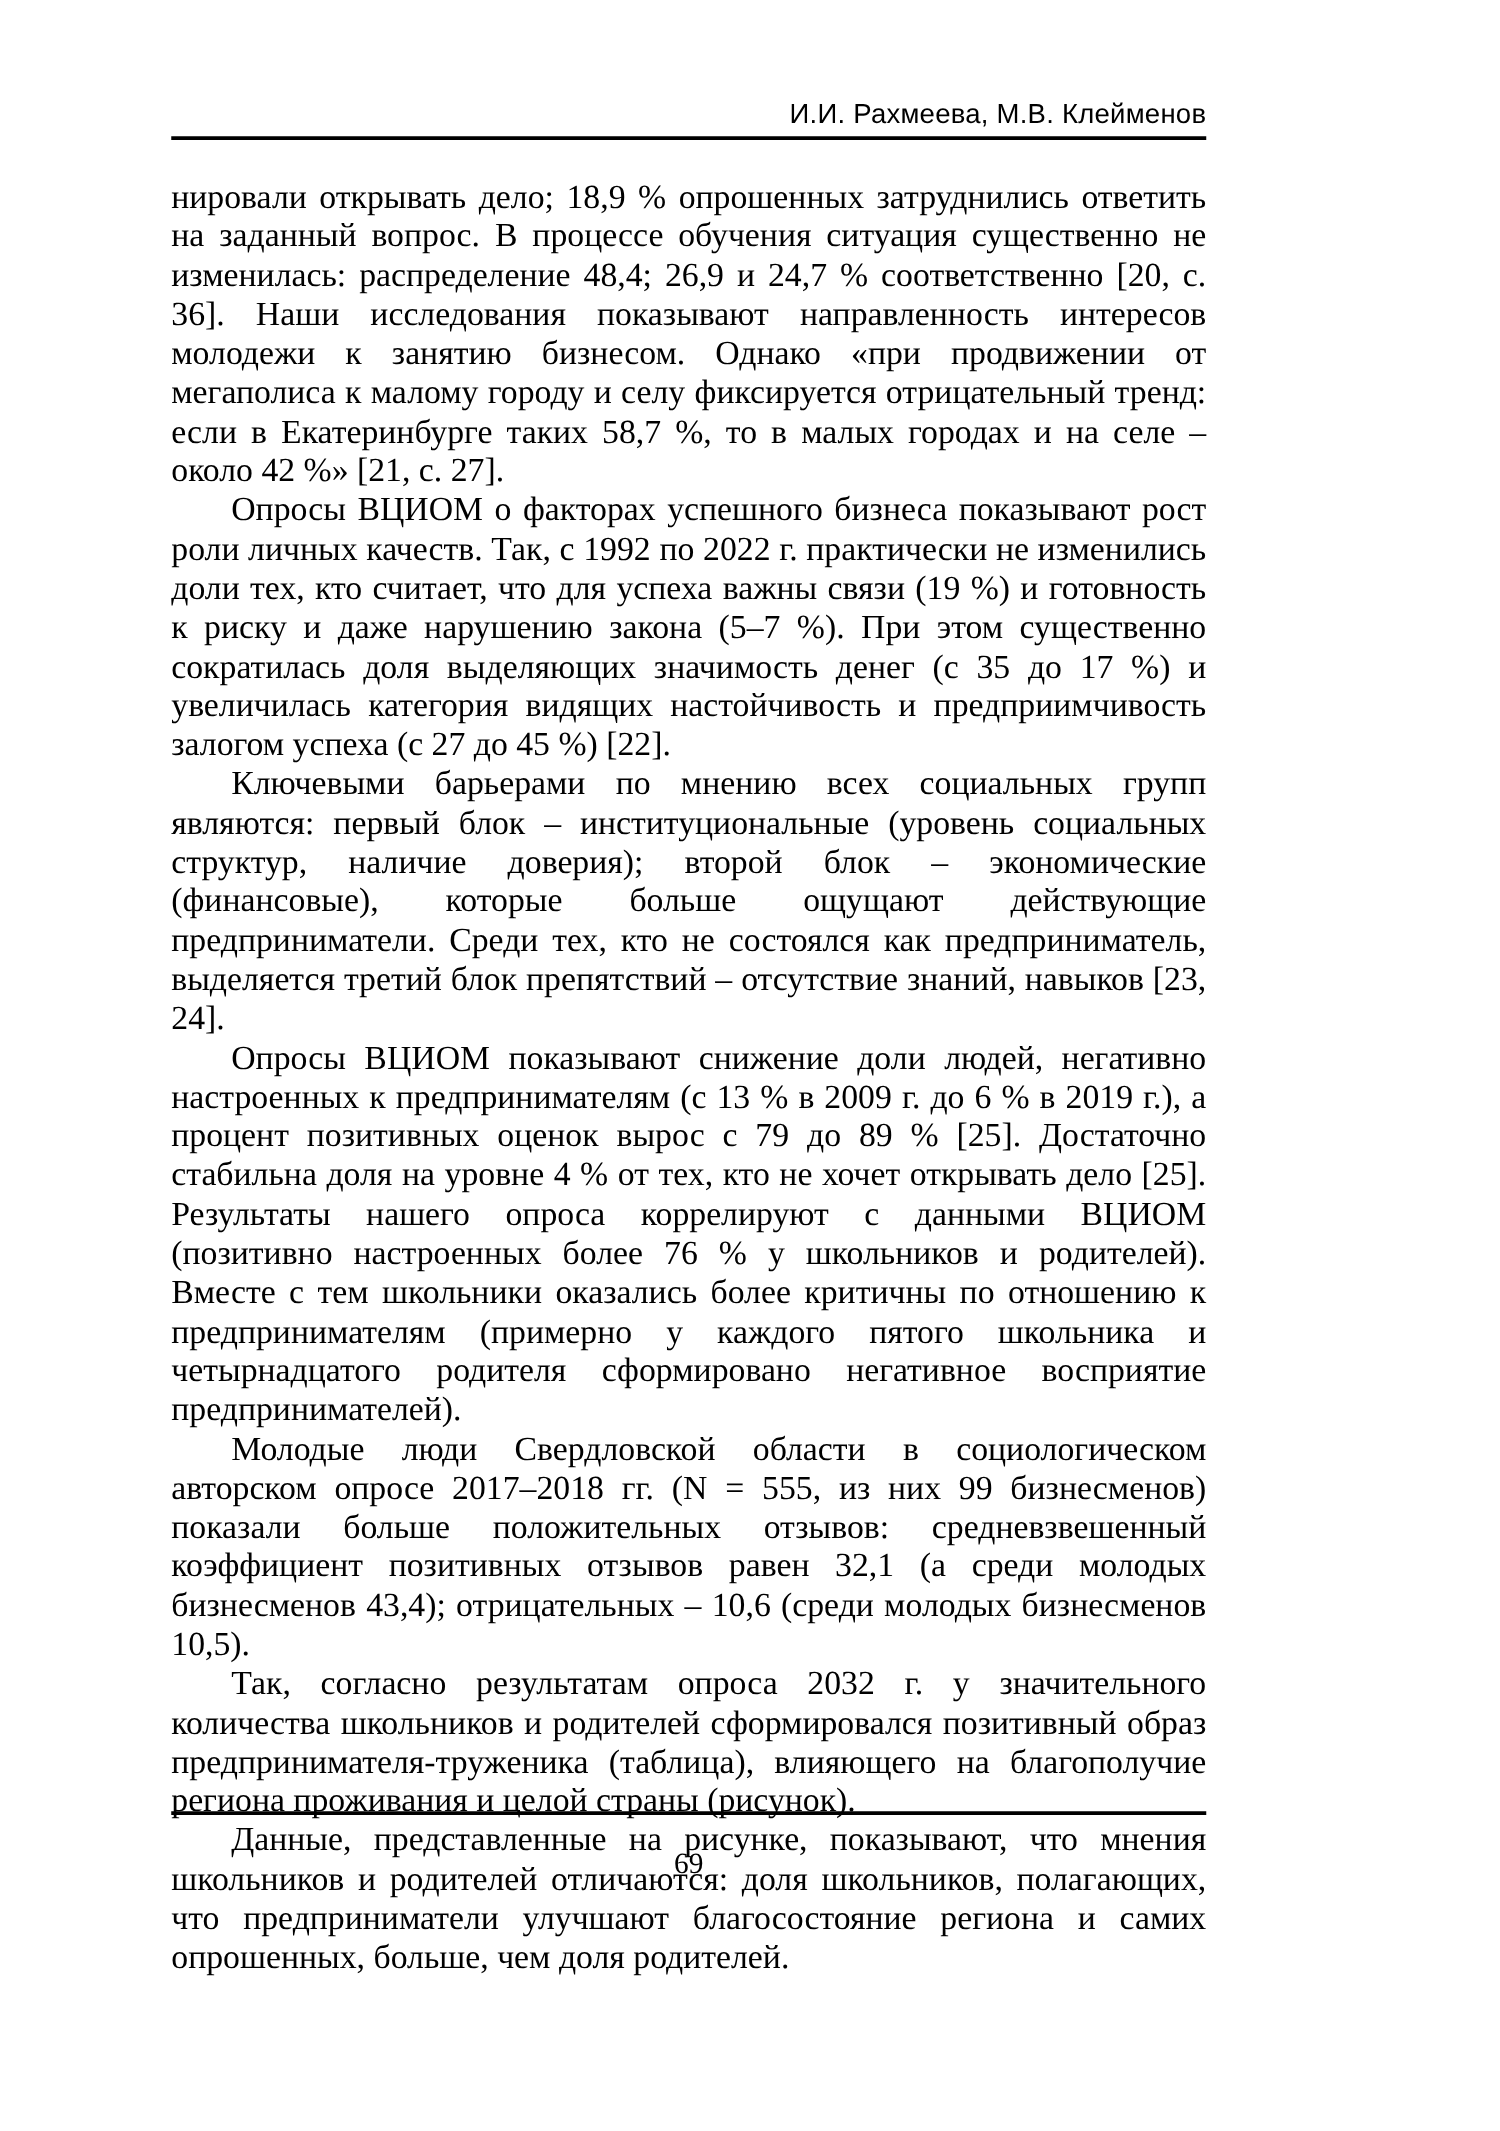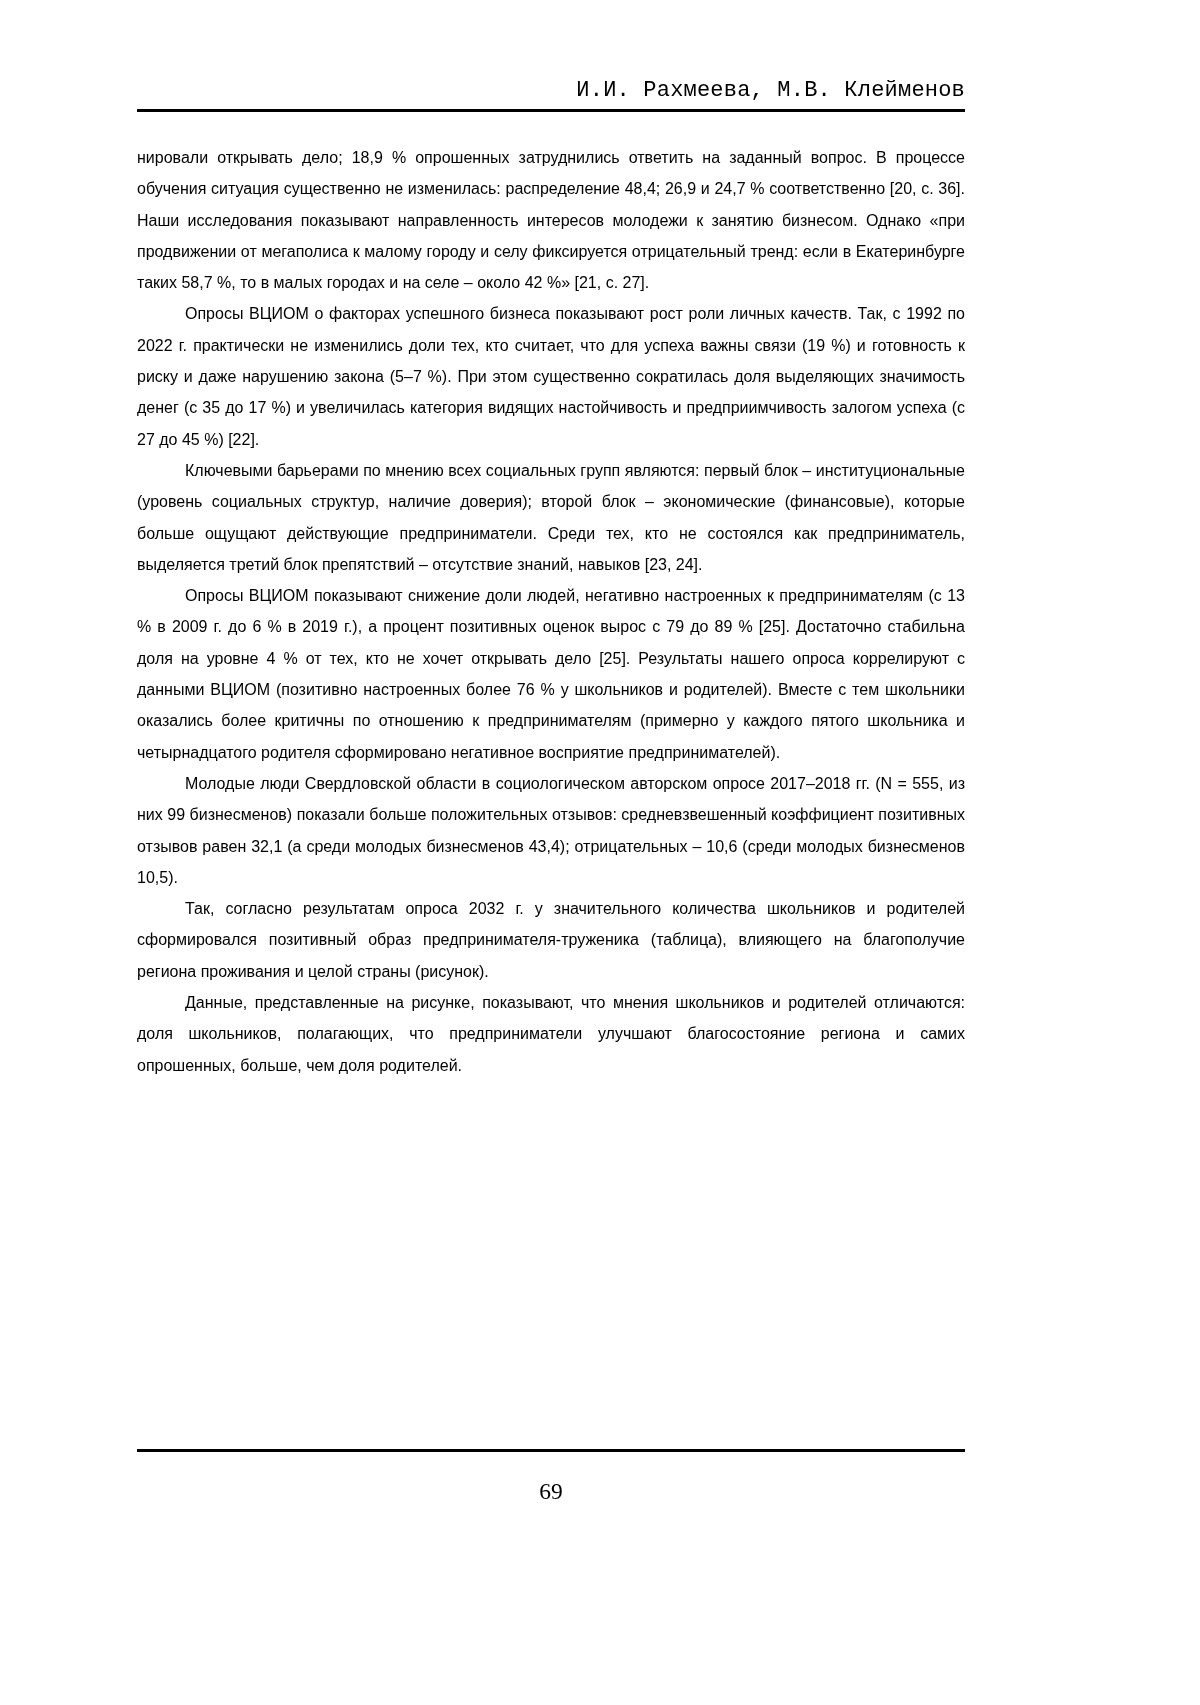--- a/index.html
+++ b/index.html
@@ -19,36 +19,36 @@
   .content-col {
     position: absolute;
     left: 137px;
     width: 828px;
   }
   
   .running-header {
     top: 78px;
   }
   .header-authors {
-    font-family: Liberation Mono, monospace;
+    font-family: Liberation Sans, sans-serif;
     font-size: 22px;
     line-height: 26px;
     text-align: right;
     letter-spacing: 0.2px;
   }
   .header-rule {
     margin-top: 5px;
     height: 3px;
     background: #000000;
   }
   
   .article-body {
     top: 142px;
-    font-family: Liberation Sans, sans-serif;
-    font-size: 16px;
+    font-family: Liberation Serif, serif;
+    font-size: 27px;
     line-height: 31.3px;
     text-align: justify;
   }
   .para {
     margin: 0;
     text-indent: 48px;
     text-align: justify;
     hyphens: auto;
     -webkit-hyphens: auto;
   }

